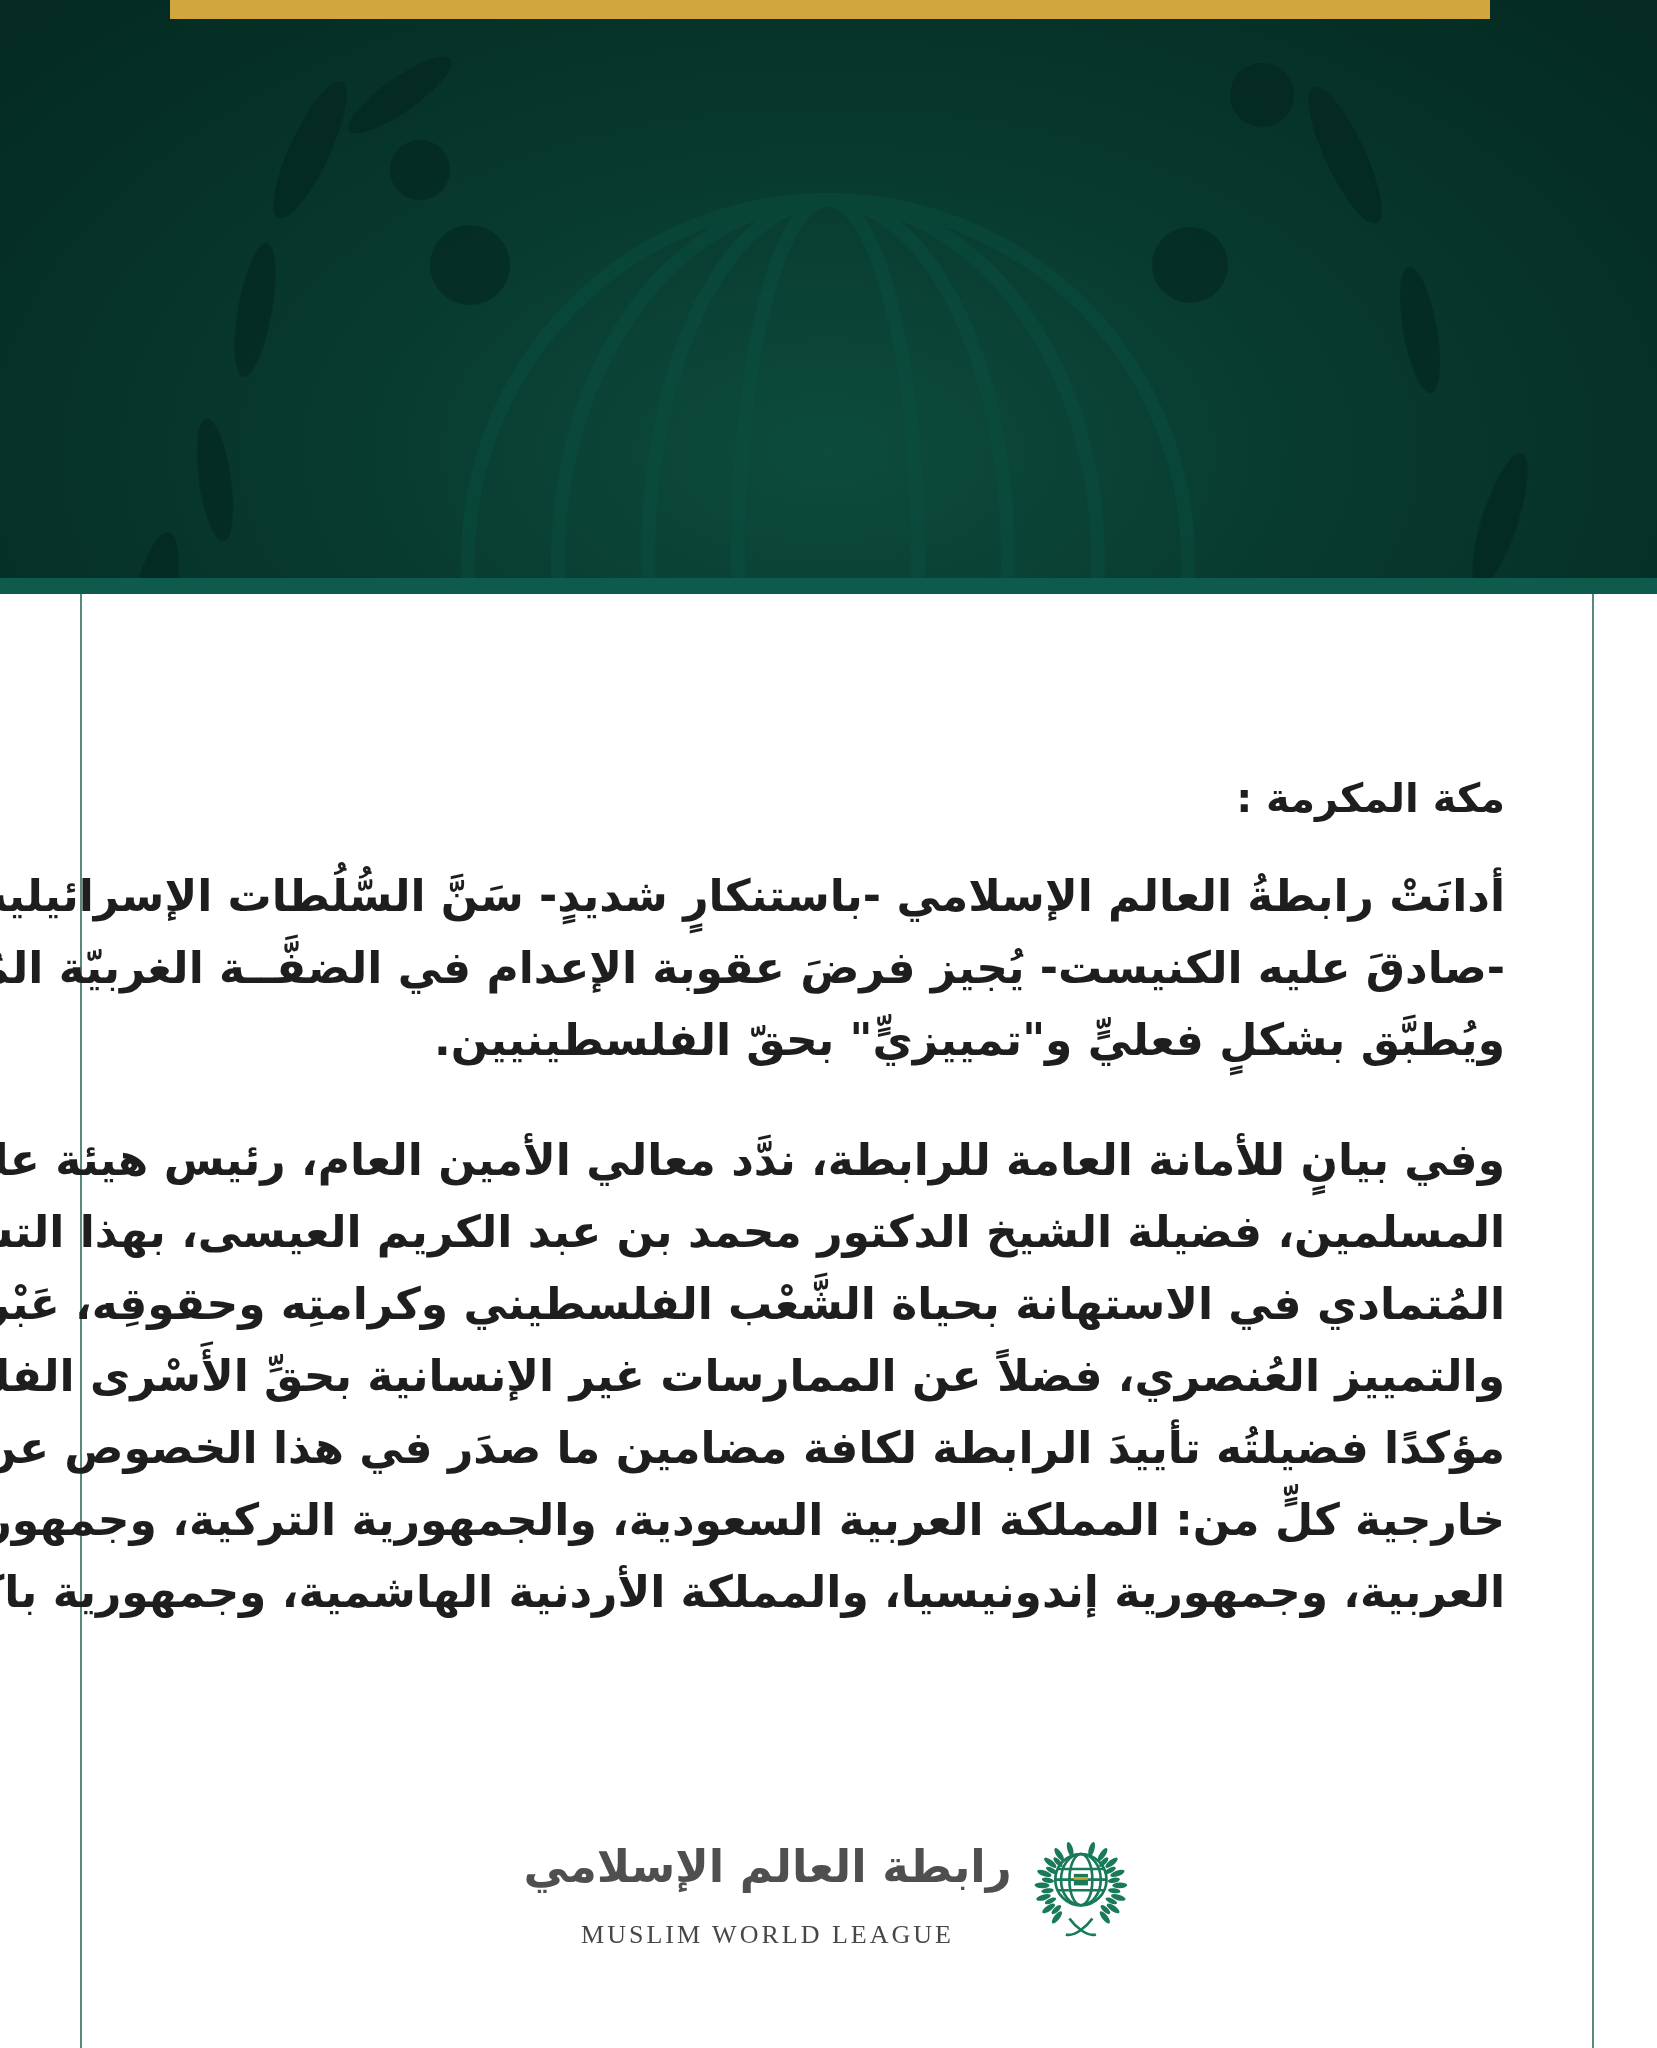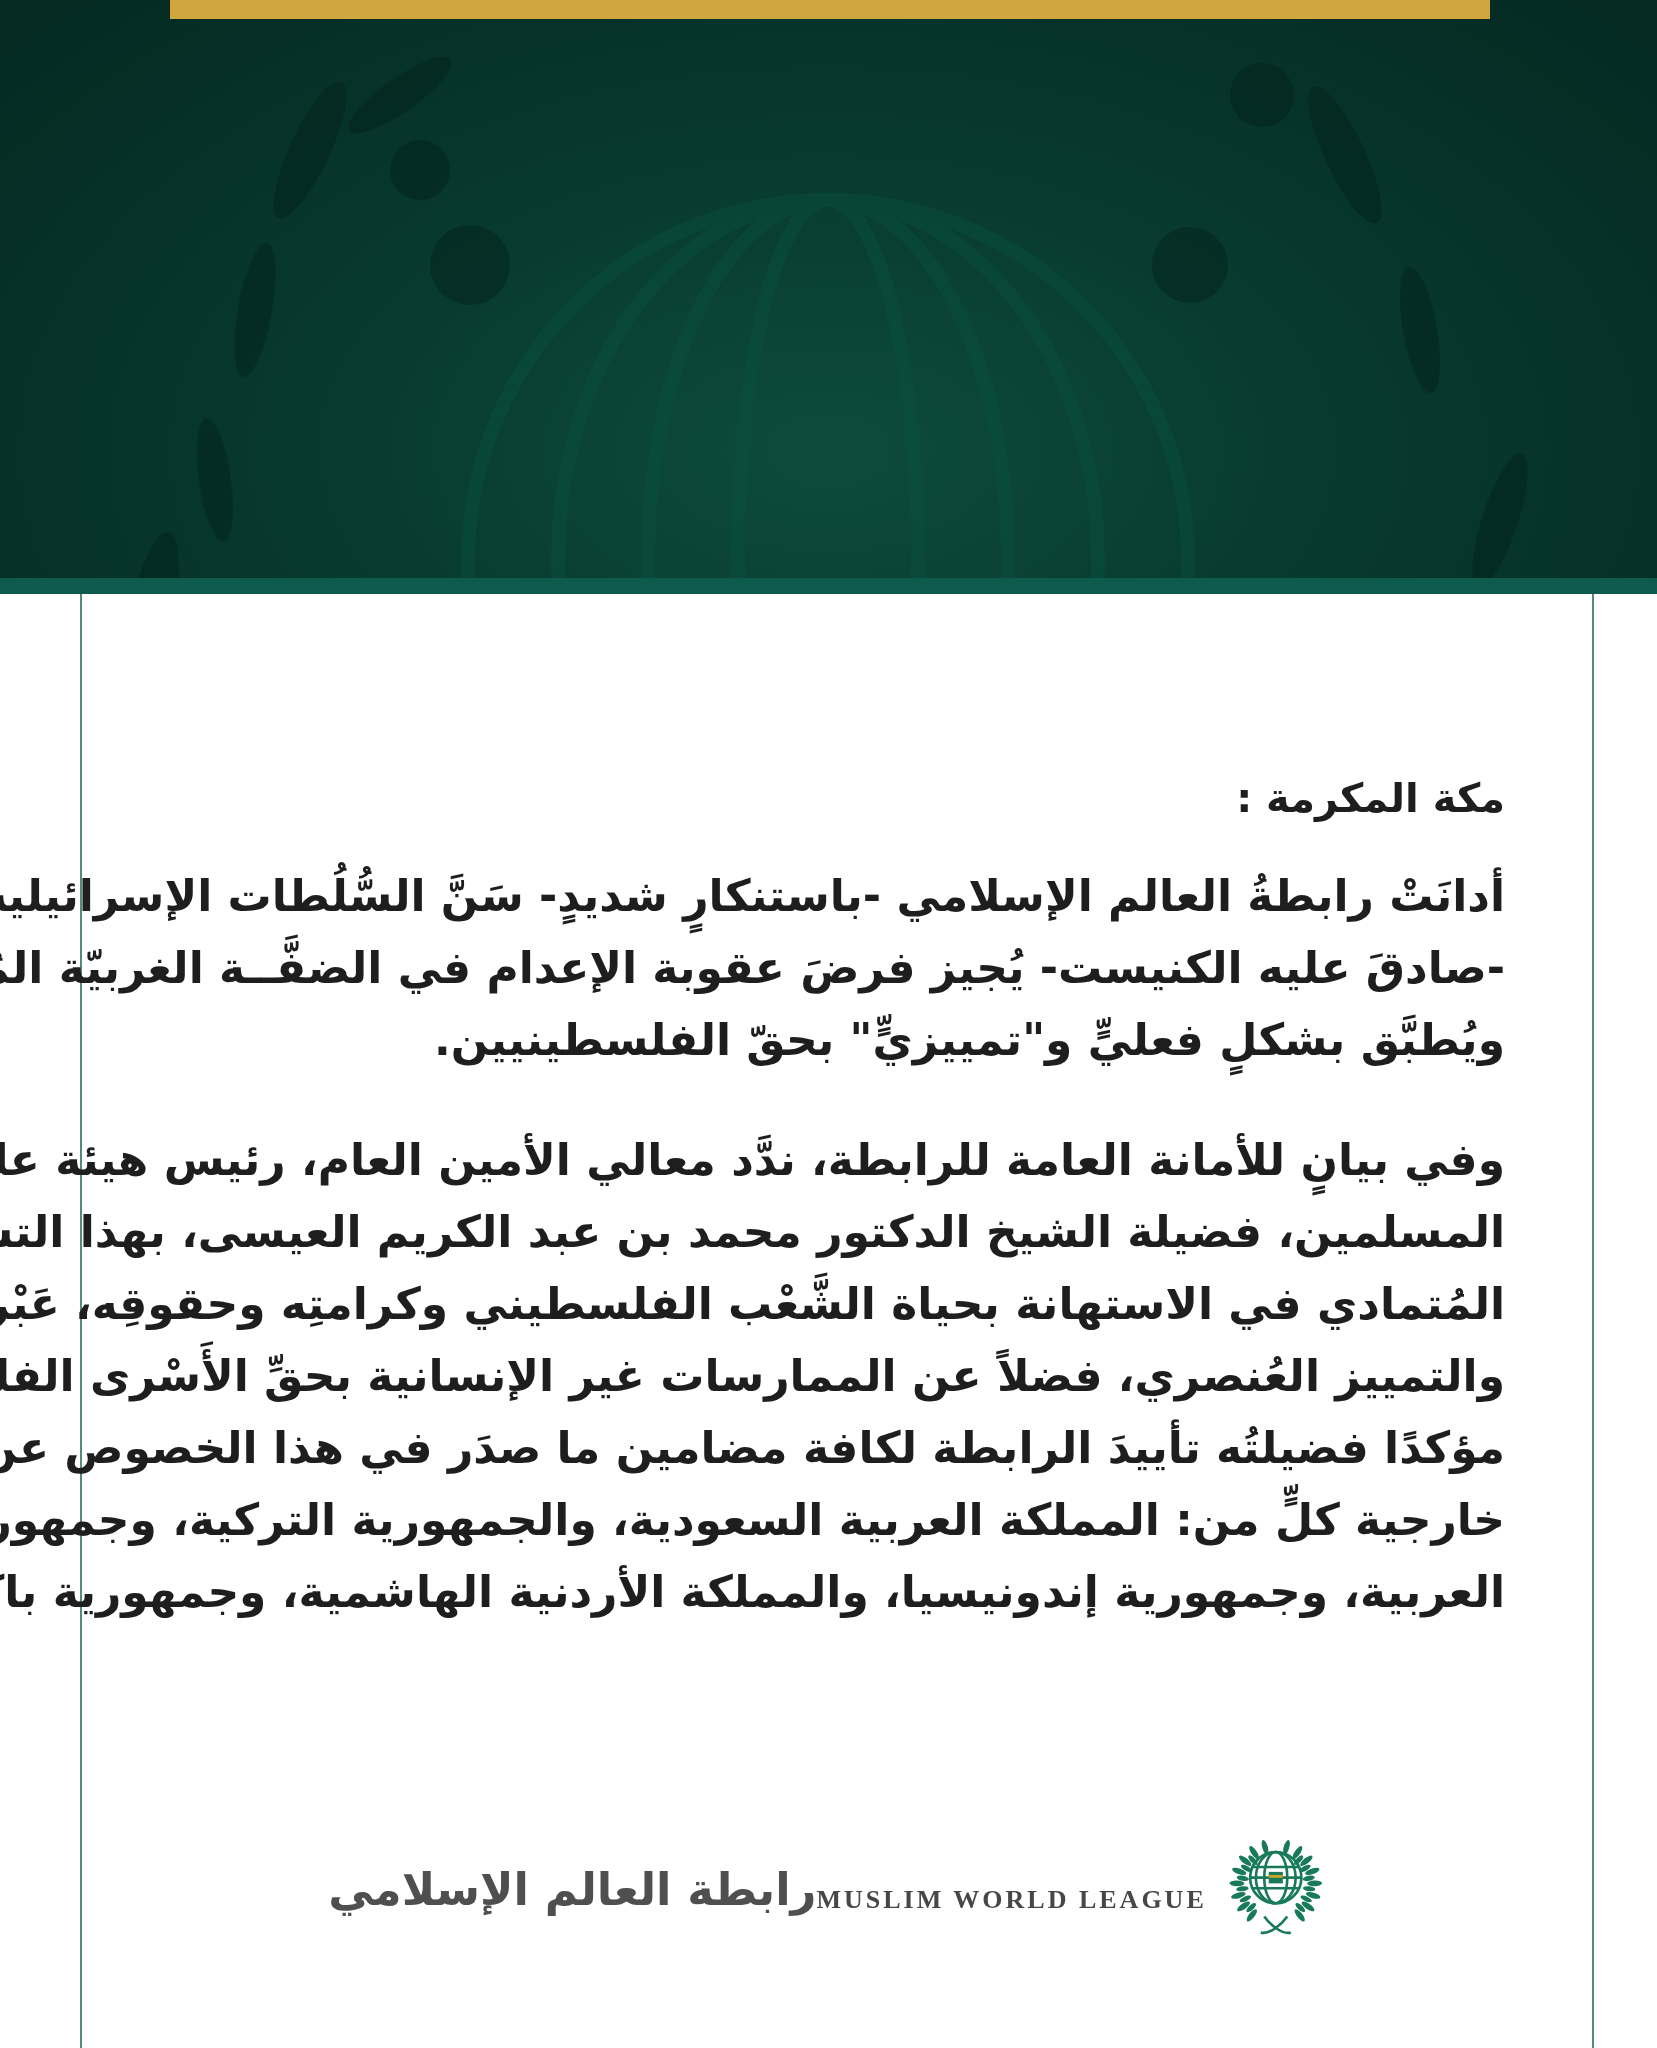--- a/index.html
+++ b/index.html
@@ -49,27 +49,27 @@
     white-space:nowrap;
   }
   .para .line.last{text-align-last:right;}
   .p1{top:860px;}
   .p2{top:1124px;}
   
   .logo-row{
     position:absolute;top:1834px;left:50%;transform:translateX(-50%);
     display:flex;flex-direction:row;align-items:center;gap:16px;direction:ltr;
   }
-  .logo-text{display:flex;flex-direction:row;align-items:center;}
+  .logo-text{display:flex;flex-direction:column;align-items:center;}
   .logo-arabic{
     direction:rtl;color:#4f4f4f;font-size:45px;line-height:66px;font-weight:700;
     white-space:nowrap;
   }
   .logo-english{
-    font-family:"Liberation Serif", serif;font-weight:700;
+    font-family:"Liberation Serif", serif;font-weight:400;
     color:#474747;font-size:26px;line-height:30px;letter-spacing:3px;
     margin-top:20px;white-space:nowrap;
   }
   .emblem{width:106px;height:112px;}
 </style>
 </head>
 <body>
 
 <div class="header">
 

